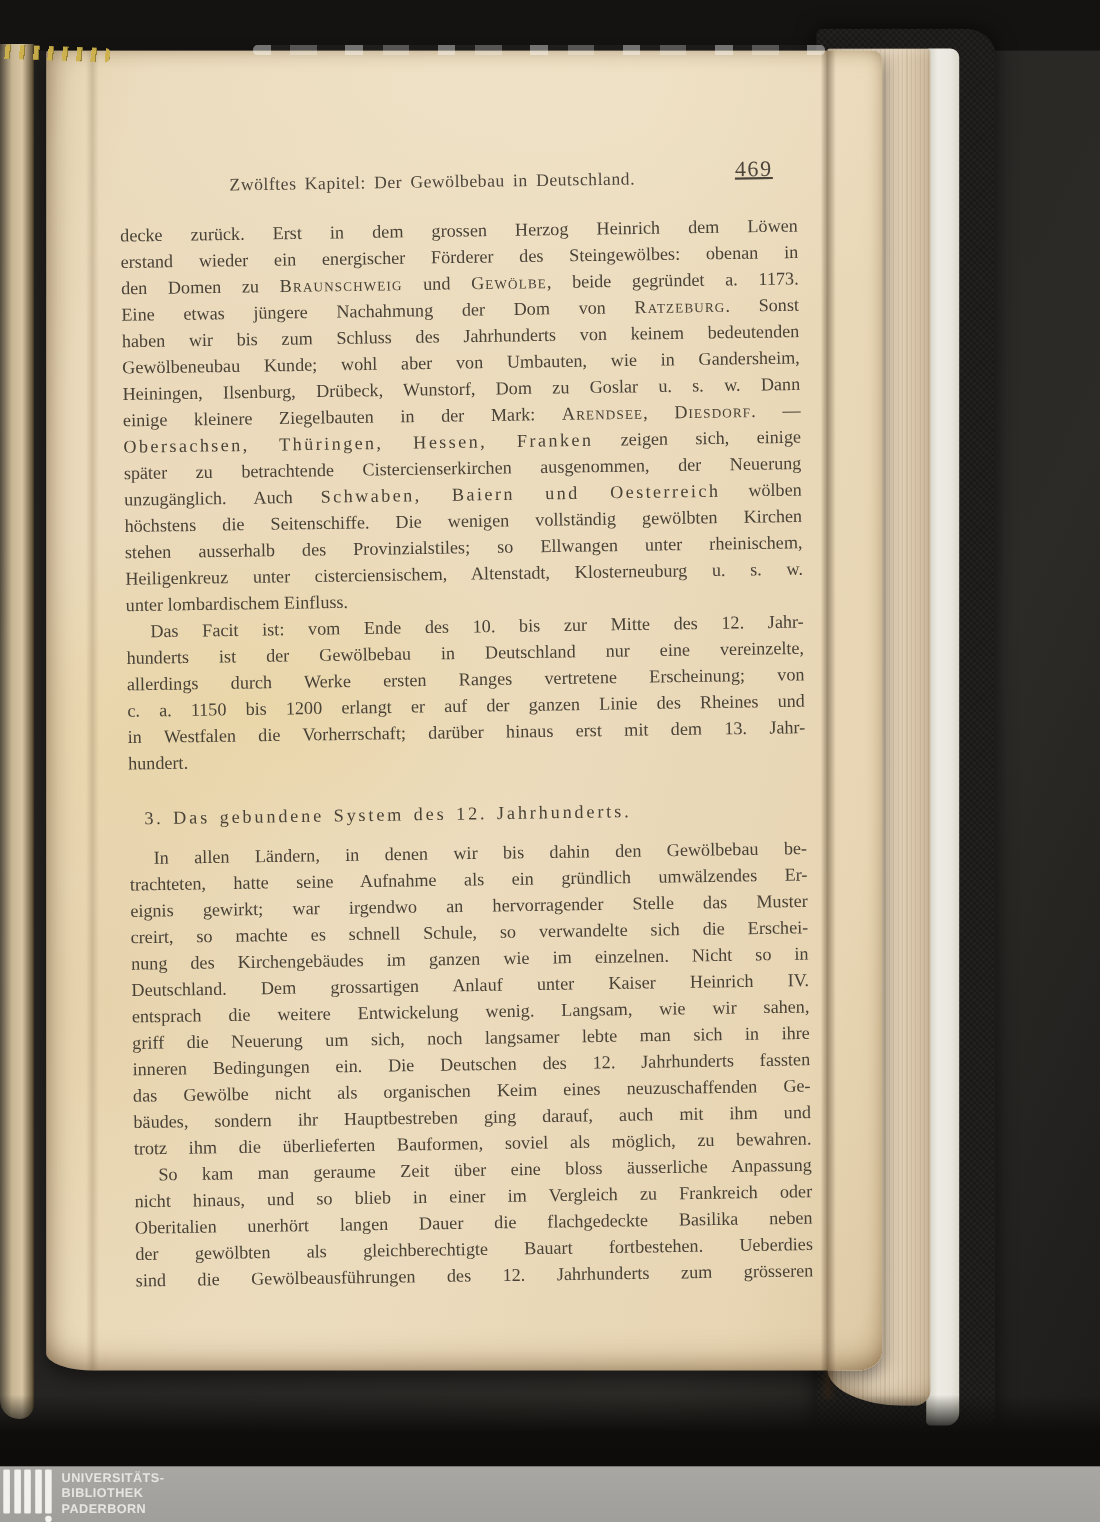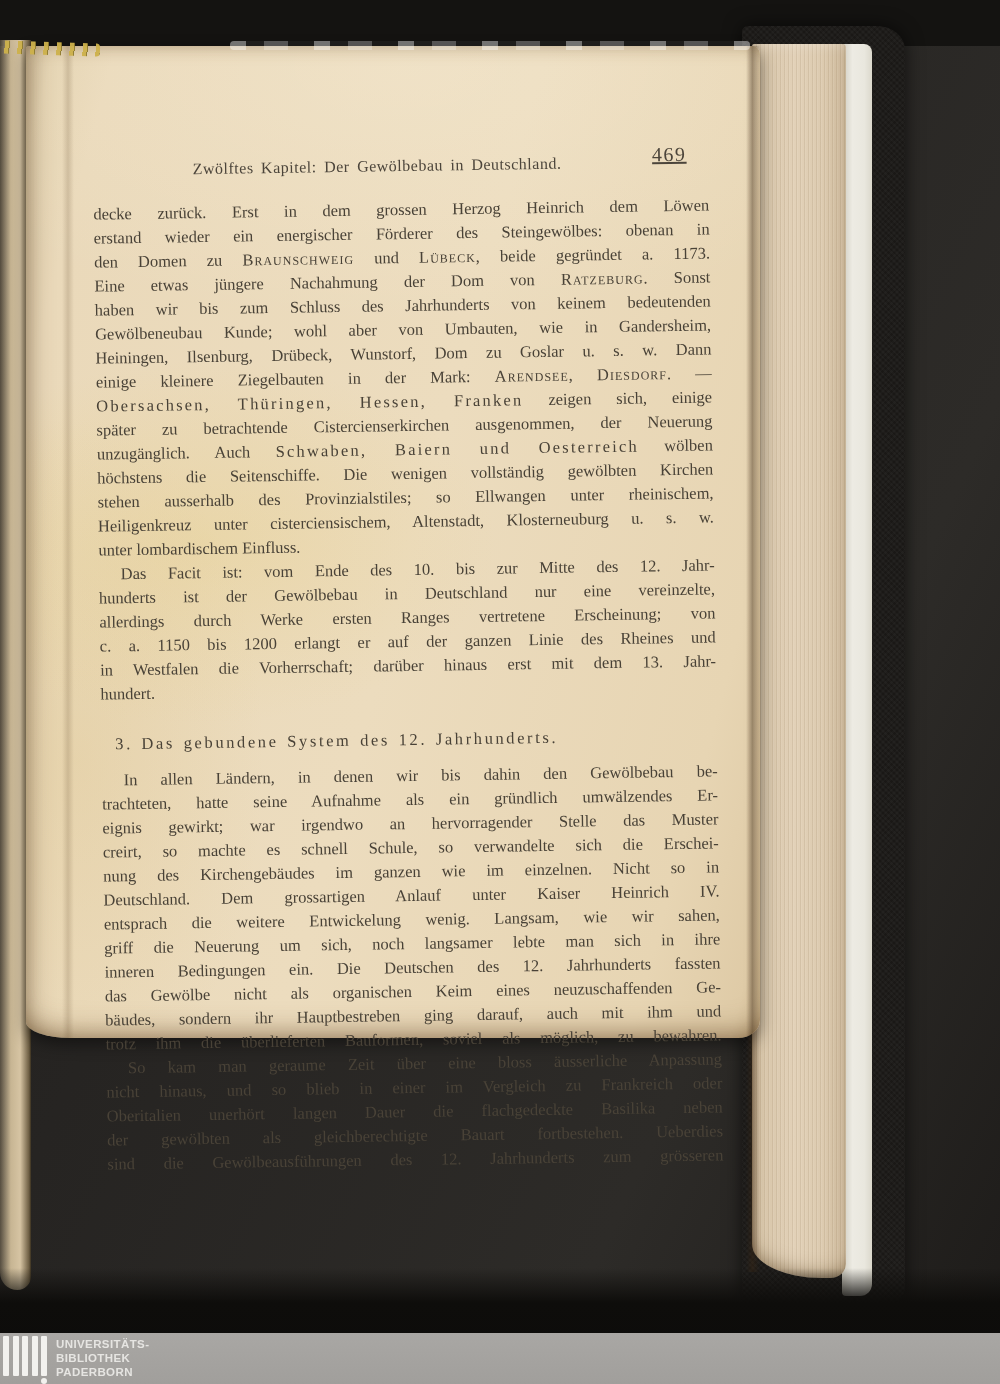--- a/index.html
+++ b/index.html
@@ -30,33 +30,33 @@
                           linear-gradient(90deg,#c3ae90 0%,#d8c6aa 12%,#e2d1b8 45%,#ddcbb0 75%,#cdb99b 100%);
          border-radius:2px 4px 16px 70px / 2px 4px 14px 34px;
          box-shadow:inset 0 -14px 18px -10px rgba(90,65,35,0.55), inset 0 10px 12px -8px rgba(255,255,255,0.25);}
   .page-gap{position:absolute;left:746px;top:46px;width:14px;height:1226px;z-index:11;
          background:linear-gradient(90deg,rgba(60,40,20,0) 0%,rgba(60,40,20,0.42) 45%,rgba(60,40,20,0) 100%);}
   
   .prev-page{position:absolute;left:0;top:40px;width:31px;height:1250px;z-index:6;
          background:linear-gradient(90deg,#a5937360 0%,#c7b593 35%,#d6c4a3 65%,#6b5c41 94%,#39301f 100%);
          border-radius:0 0 14px 18px;}
   
-  .page{position:absolute;left:26px;top:46px;width:734px;height:992px;z-index:10;
+  .page{position:absolute;left:42px;top:46px;width:734px;height:1200px;z-index:10;
          background:
            radial-gradient(420px 260px at 24% 50%, rgba(228,202,118,0.28), transparent 70%),
            radial-gradient(260px 480px at 7% 72%, rgba(212,182,108,0.20), transparent 72%),
            radial-gradient(900px 420px at 52% 2%, rgba(255,249,232,0.22), transparent 62%),
            linear-gradient(105deg,#d8c5a3 0%,#e4d3b1 3%,#ead9ba 9%,#ecdcbe 52%,#e7d5b3 87%,#dfcba7 97%,#d2bc96 100%),
            linear-gradient(180deg,#e9d8b8 0%,#ebdbbc 55%,#e2d0ad 86%,#d7c39d 100%);
          border-radius:3px 8px 22px 44px / 3px 8px 18px 16px;
          box-shadow:inset 16px 0 24px -14px rgba(90,65,35,0.5),
                     inset -7px 0 14px -8px rgba(120,90,50,0.38),
                     inset 0 -20px 28px -16px rgba(100,70,35,0.55),
                     inset 0 12px 18px -12px rgba(125,100,60,0.35),
-                    0 6px 16px rgba(0,0,0,0.45);}
+                    0 6px 16px rgba(0,0,0,0.45);padding-left:26px;}
   .fold-crease{position:absolute;left:36px;top:0;width:12px;height:100%;
          background:linear-gradient(90deg,transparent,rgba(100,75,45,0.20),transparent);}
   
   .stitching{position:absolute;left:0;top:42px;width:100px;height:13px;z-index:12;opacity:.95;
          transform:rotate(2deg);border-radius:4px;
          background:repeating-linear-gradient(94deg,transparent 0 5px,#cdb14b 5px 9px,#8f7b2f 9px 10px,transparent 10px 13px);}
   
   .text-block{position:absolute;left:74px;top:104px;width:616px;transform:rotate(-0.85deg);
          color:#494237;}
   .running-header{position:relative;height:42px;}
@@ -94,21 +94,21 @@
     <div class="fold-crease"></div>
     <div class="text-block">
       <div class="running-header">
         <span class="chapter-title">Zwölftes Kapitel: Der Gewölbebau in Deutschland.</span>
         <span class="page-number">469</span>
       </div>
       <div class="text-flow">
           <div class="paragraph">
             <div class="line">decke zurück. Erst in dem grossen Herzog Heinrich dem Löwen</div>
             <div class="line">erstand wieder ein energischer Förderer des Steingewölbes: obenan in</div>
-            <div class="line">den Domen zu <span class="sc">Braunschweig</span> und <span class="sc">Lübeck</span>, beide gegründet a. 1173.</div>
+            <div class="line">den Domen zu <span class="sc">Braunschweig</span> und <span class="sc">Gewölbe</span>, beide gegründet a. 1173.</div>
             <div class="line">Eine etwas jüngere Nachahmung der Dom von <span class="sc">Ratzeburg</span>. Sonst</div>
             <div class="line">haben wir bis zum Schluss des Jahrhunderts von keinem bedeutenden</div>
             <div class="line">Gewölbeneubau Kunde; wohl aber von Umbauten, wie in Gandersheim,</div>
             <div class="line">Heiningen, Ilsenburg, Drübeck, Wunstorf, Dom zu Goslar u. s. w. Dann</div>
             <div class="line">einige kleinere Ziegelbauten in der Mark: <span class="sc">Arendsee</span>, <span class="sc">Diesdorf</span>. —</div>
             <div class="line"><span class="sp">Obersachsen, Thüringen, Hessen, Franken</span> zeigen sich, einige</div>
             <div class="line">später zu betrachtende Cistercienserkirchen ausgenommen, der Neuerung</div>
             <div class="line">unzugänglich. Auch <span class="sp">Schwaben, Baiern und Oesterreich</span> wölben</div>
             <div class="line">höchstens die Seitenschiffe. Die wenigen vollständig gewölbten Kirchen</div>
             <div class="line">stehen ausserhalb des Provinzialstiles; so Ellwangen unter rheinischem,</div>

